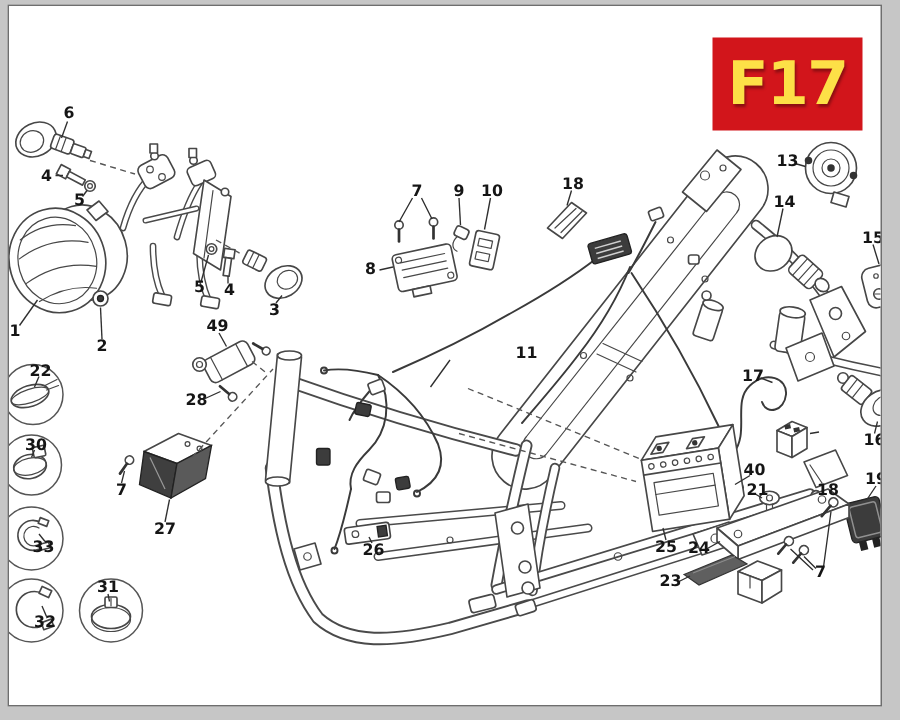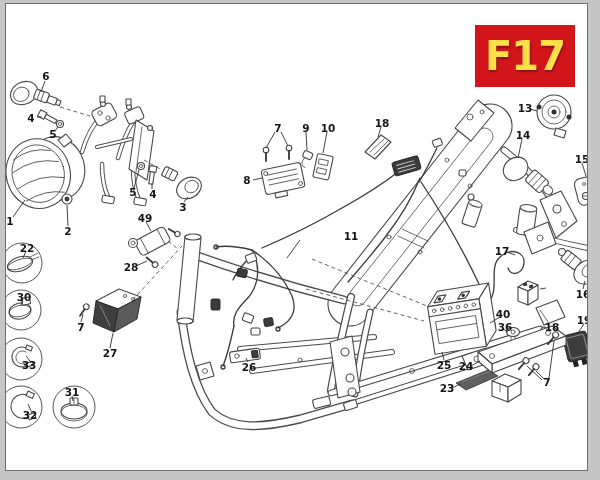--- a/index.html
+++ b/index.html
@@ -546,21 +546,21 @@
           <span class="callout" style="left: 303px; top: 236px; margin-left: 48px;">11</span>
           <span class="callout" style="left: 382px; top: 123px;">18</span>
           <span class="callout" style="left: 525px; top: 108px;">13</span>
           <span class="callout" style="left: 523px; top: 135px;">14</span>
           <span class="callout" style="left: 582px; top: 159px;">15</span>
           <span class="callout" style="left: 583px; top: 294px;">16</span>
           <span class="callout" style="left: 502px; top: 251px;">17</span>
           <span class="callout" style="left: 552px; top: 287px; margin-top: 40px;">18</span>
           <span class="callout" style="left: 584px; top: 320px;">19</span>
           <span class="callout" style="left: 503px; top: 314px;">40</span>
-          <span class="callout" style="left: 505px; top: 327px;">36</span>
+          <span class="callout" style="left: 505px; top: 327px;">21</span>
           <span class="callout" style="left: 27px; top: 248px;">22</span>
           <span class="callout" style="left: 447px; top: 388px;">23</span>
           <span class="callout" style="left: 466px; top: 366px;">24</span>
           <span class="callout" style="left: 444px; top: 365px;">25</span>
           <span class="callout" style="left: 249px; top: 367px;">26</span>
           <span class="callout" style="left: 110px; top: 353px;">27</span>
           <span class="callout" style="left: 131px; top: 267px;">28</span>
           <span class="callout" style="left: 145px; top: 218px;">49</span>
           <span class="callout" style="left: 24px; top: 297px;">30</span>
           <span class="callout" style="left: 72px; top: 392px;">31</span>

